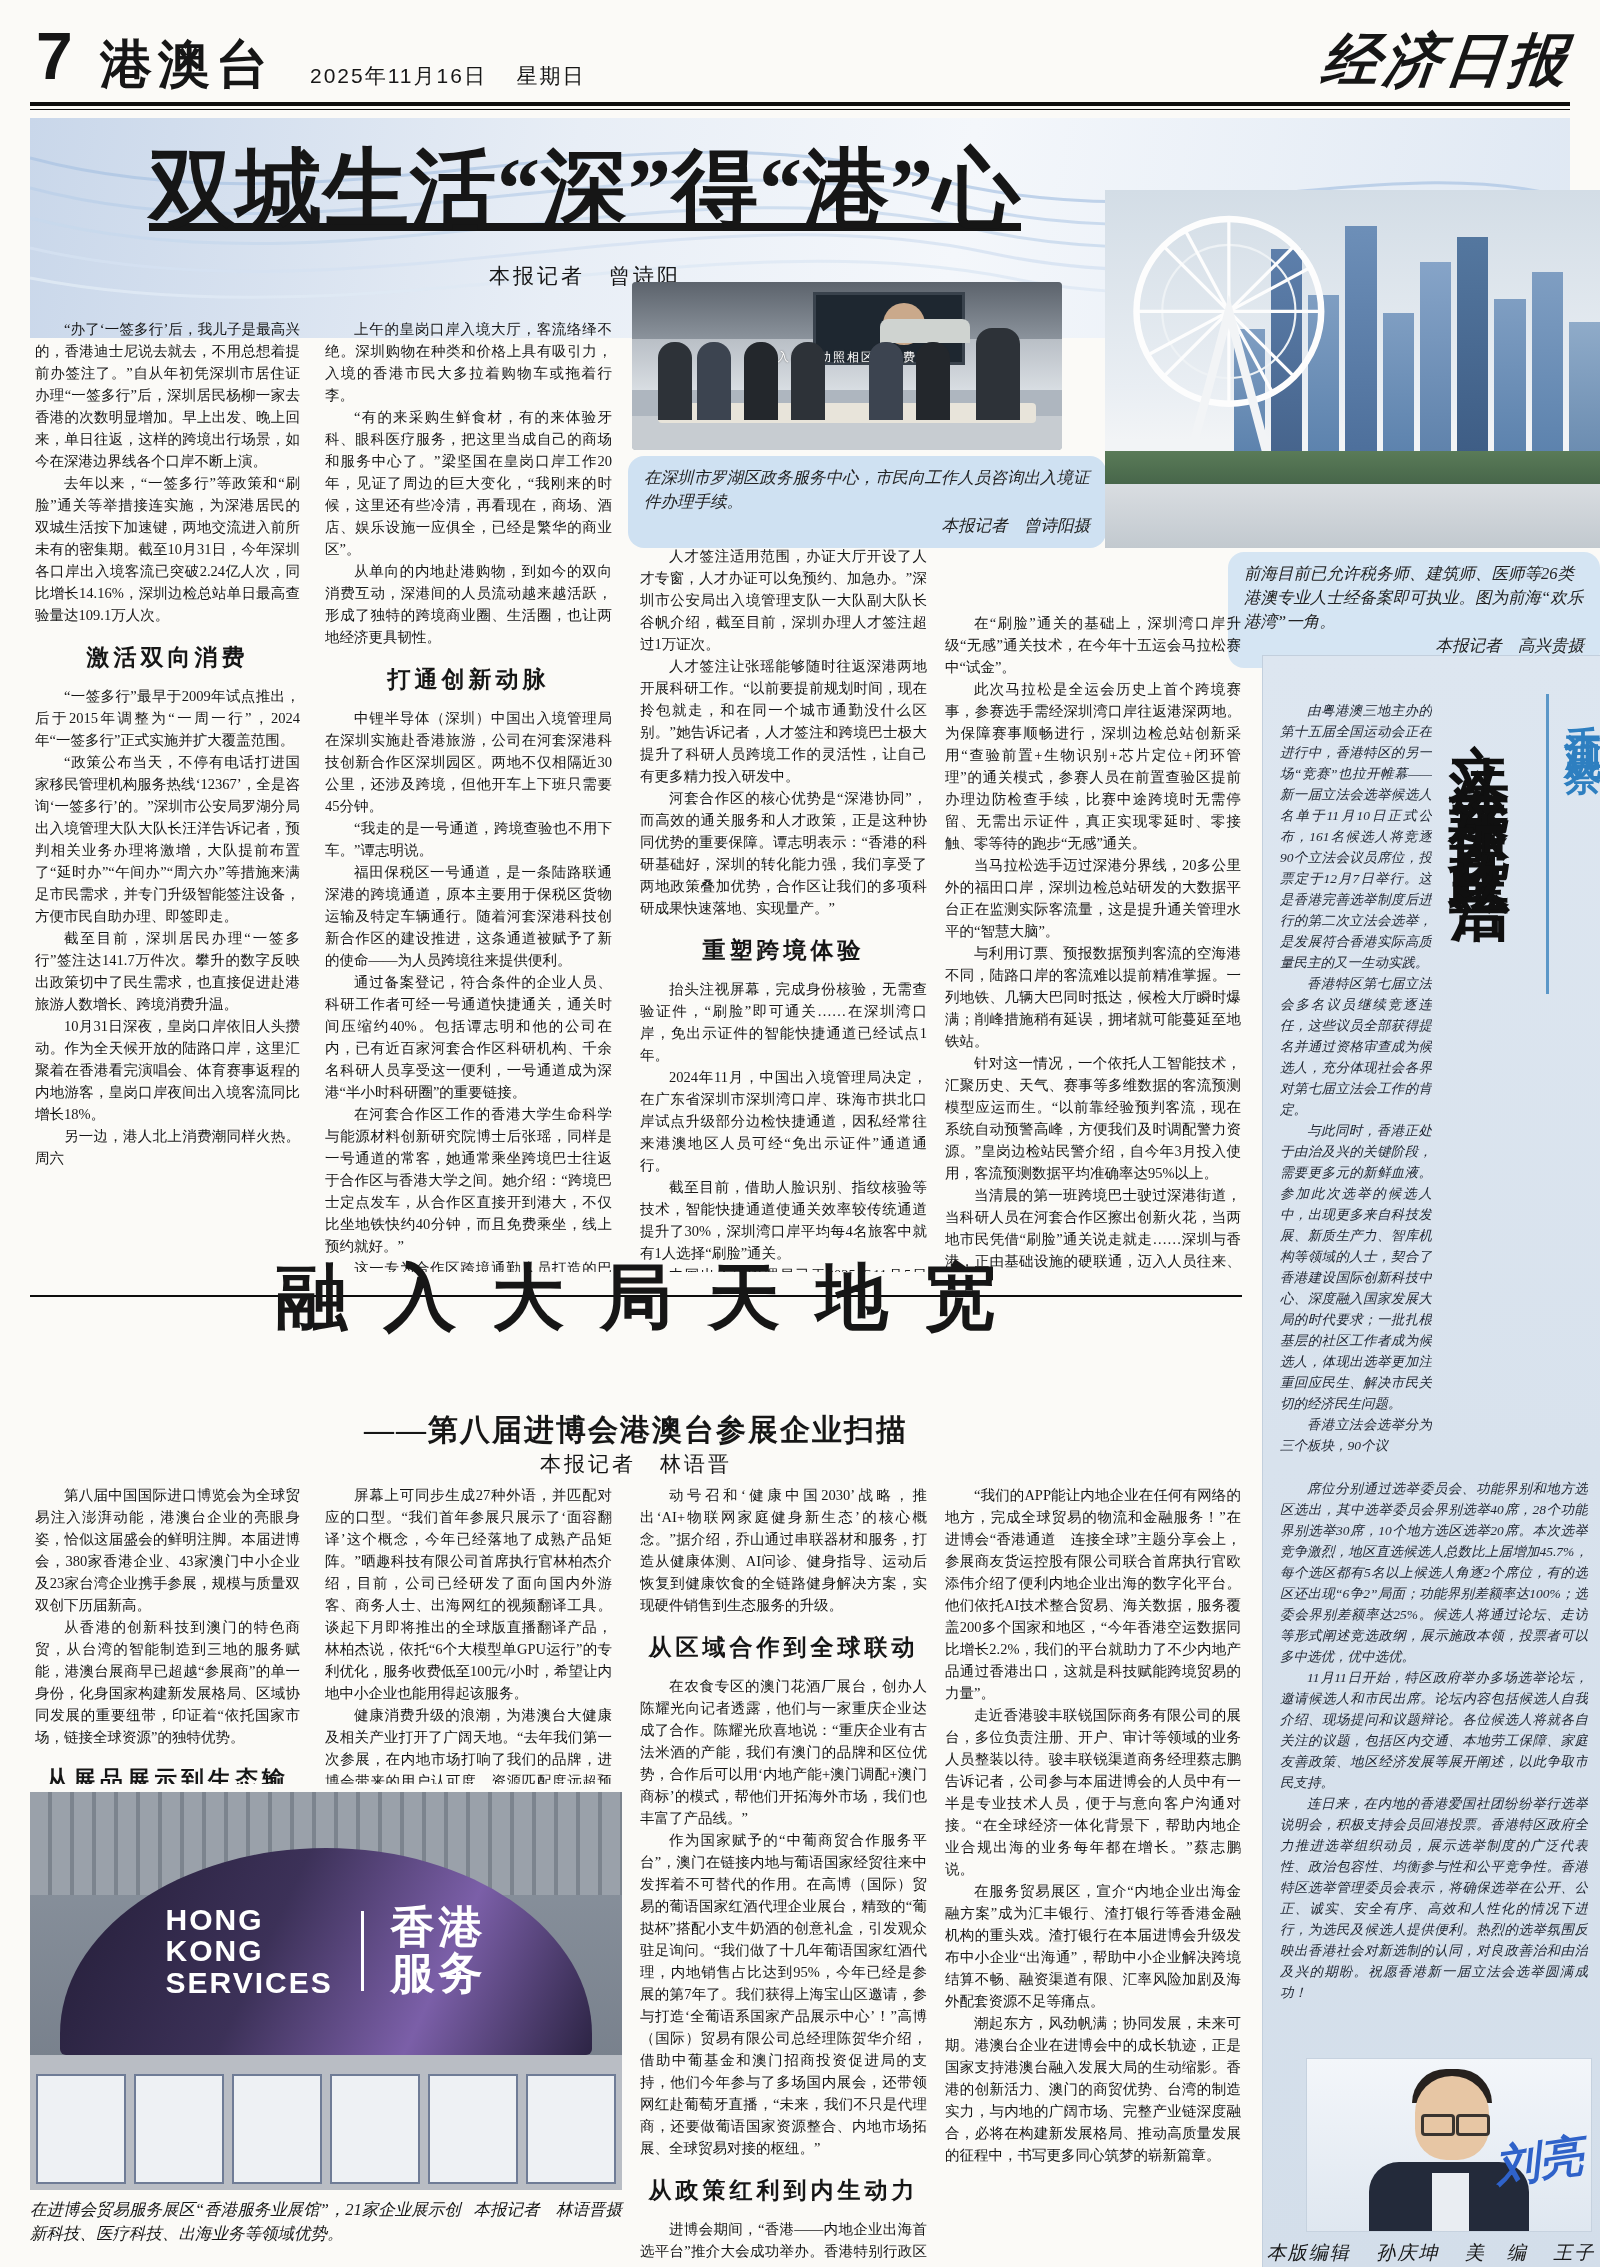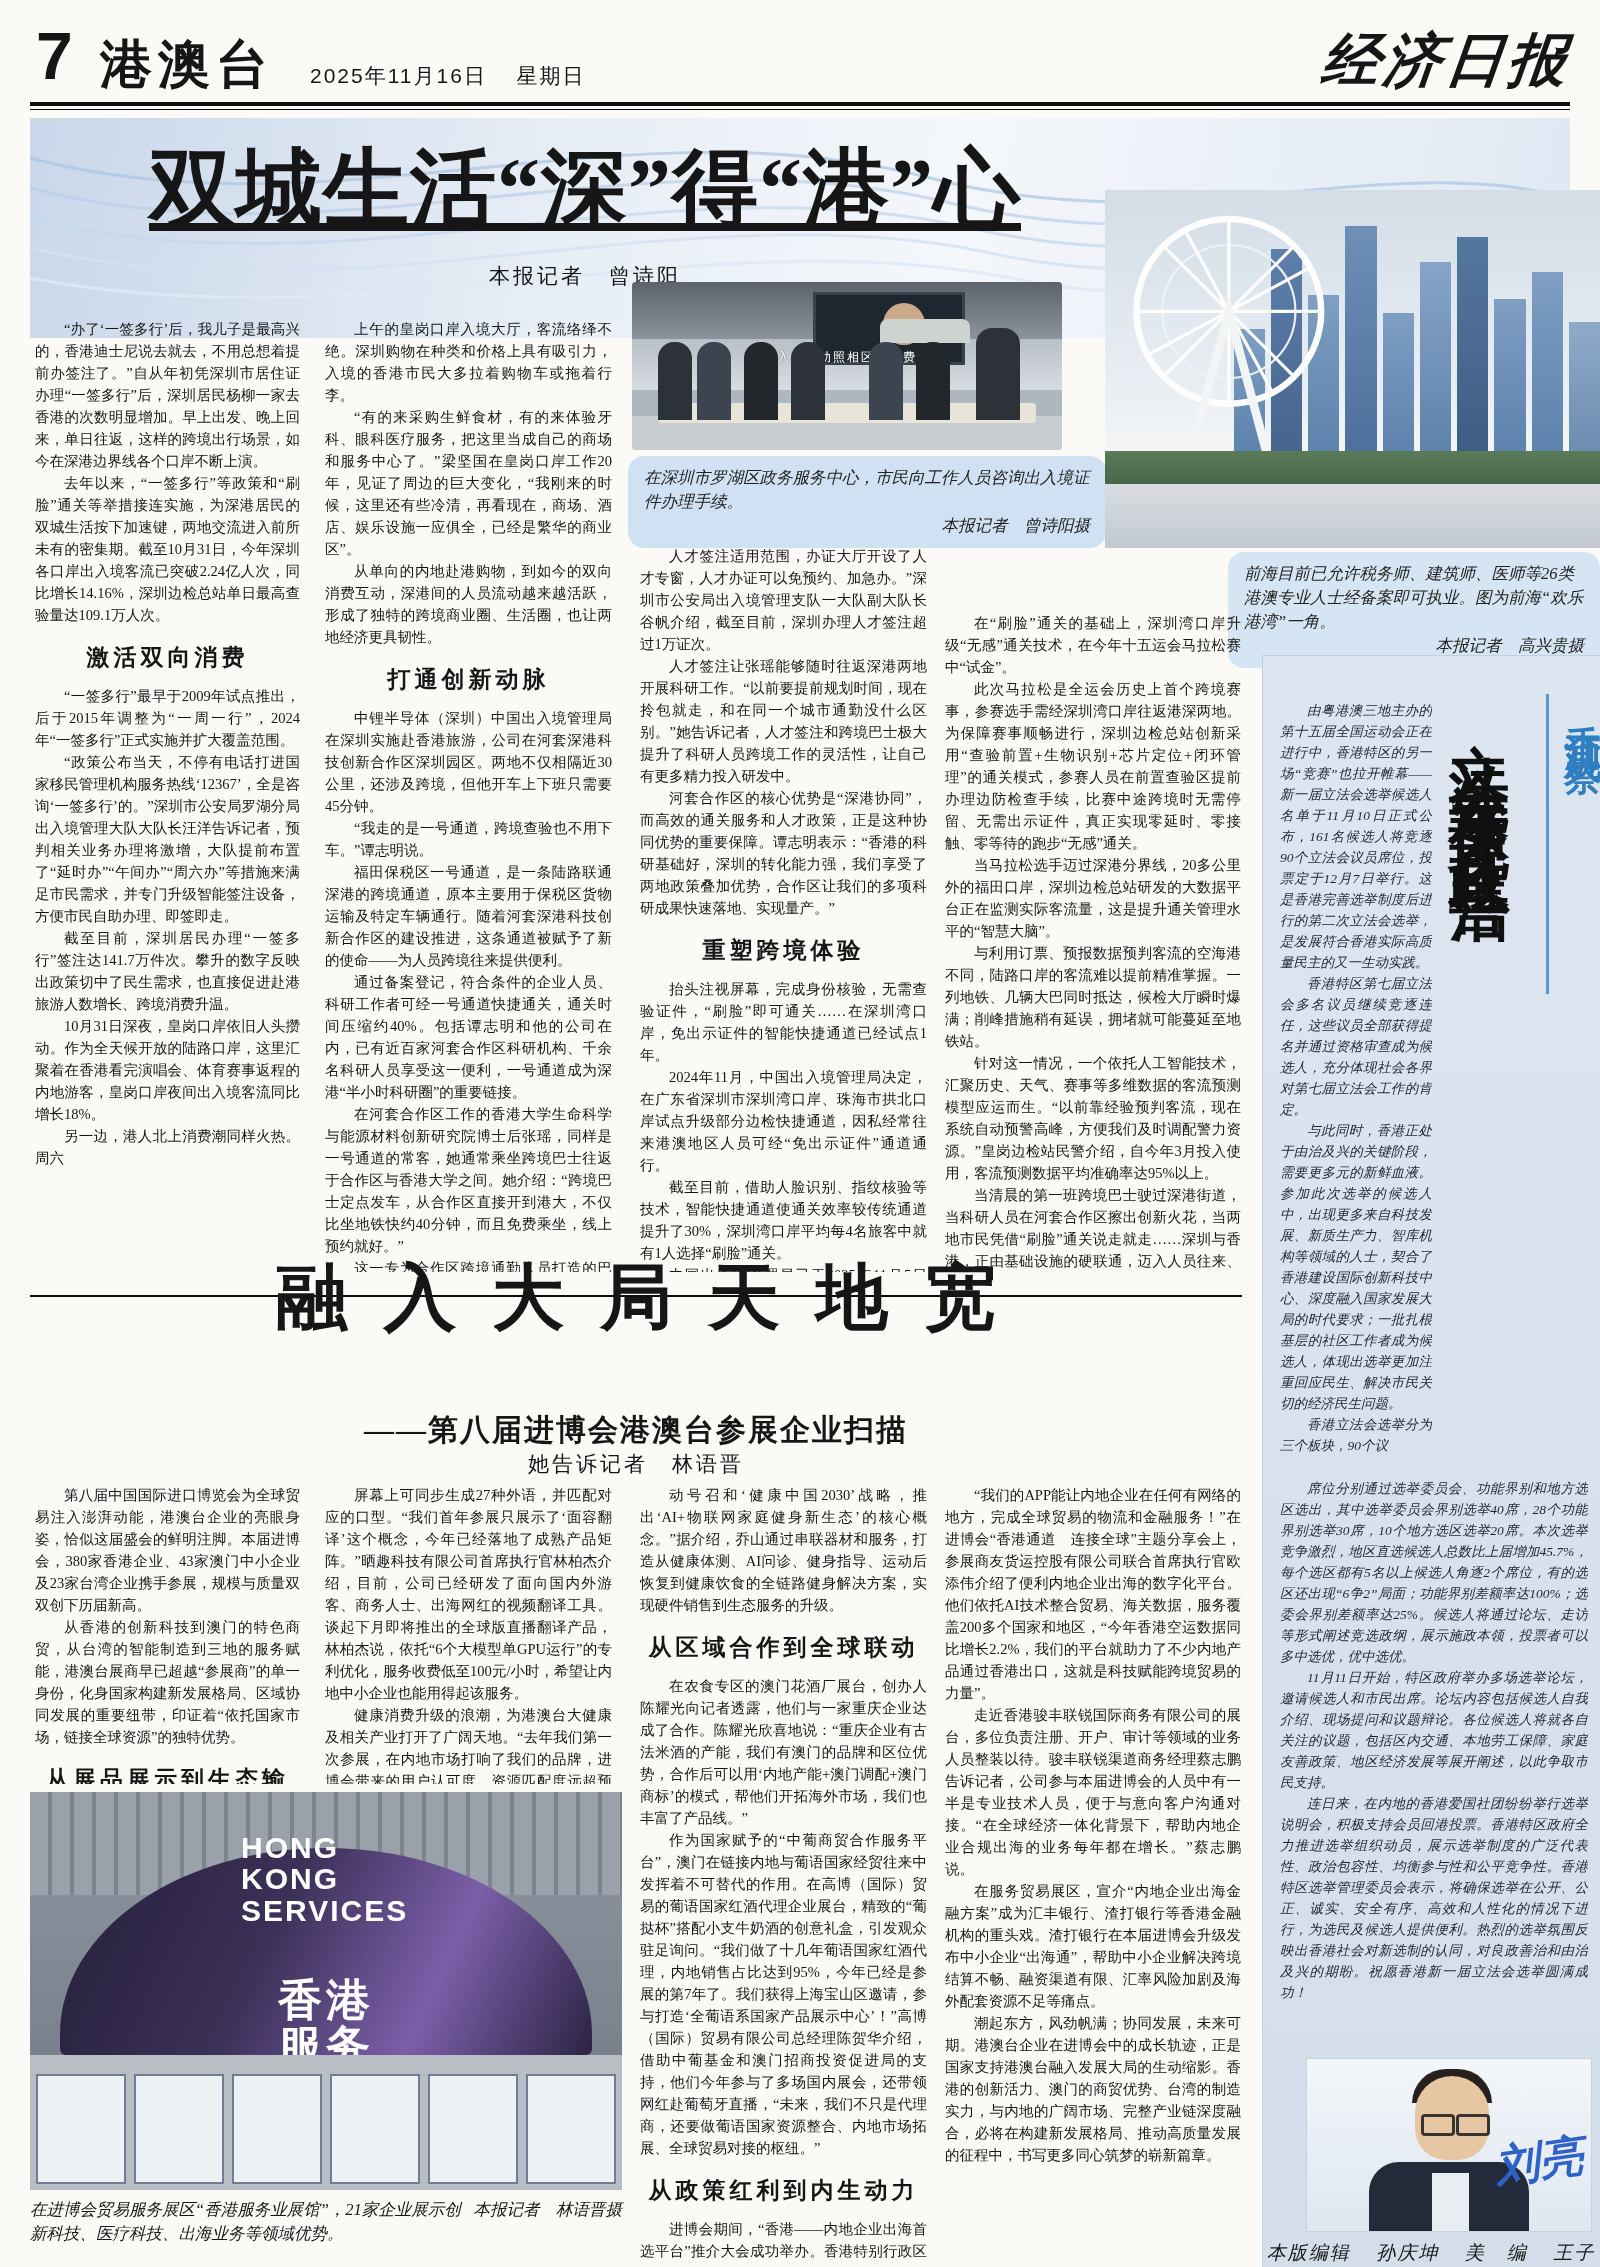--- a/index.html
+++ b/index.html
@@ -45,21 +45,21 @@
   .p2-bld div{flex:1;background:linear-gradient(#7f9ec2,#5c82ad);}
   .p2-trees{position:absolute;left:0;bottom:18%;width:100%;height:9%;background:linear-gradient(#5a7b58,#47664a);}
   .p2-prom{position:absolute;left:0;bottom:0;width:100%;height:18%;background:linear-gradient(#d9dde1,#c2c9cf);}
   .p2-wheel{position:absolute;left:2%;top:4%;width:46%;height:78%;}
   
   .p3-bg{position:absolute;inset:0;background:linear-gradient(#8e97a2,#6e7682);}
   .p3-truss{position:absolute;left:0;top:0;width:100%;height:26%;
      background:repeating-linear-gradient(90deg,#9aa1aa 0 18px,#7c848e 18px 22px);}
   .p3-dome{position:absolute;left:5%;top:14%;width:90%;height:52%;border-radius:50% 50% 6px 6px/90% 90% 6px 6px;
      background:linear-gradient(115deg,#241e38 0%,#3c3158 40%,#7b5fa8 70%,#2c2444 100%);
-     display:flex;align-items:center;justify-content:center;gap:26px;color:#fff;flex-direction:column;}
+     display:flex;align-items:center;justify-content:center;gap:26px;color:#fff;}
   .p3-en{font-family:"Liberation Sans",sans-serif;font-weight:800;font-size:30px;line-height:1.05;letter-spacing:2px;}
   .p3-sep{width:3px;height:80px;background:#fff;}
   .p3-zh{font-size:44px;font-weight:900;line-height:1.05;letter-spacing:4px;}
   .p3-counter{position:absolute;left:0;bottom:0;width:100%;height:34%;background:#b9bdc4;display:flex;gap:8px;
      align-items:flex-end;padding:6px;box-sizing:border-box;}
   .p3-counter div{flex:1;height:86%;background:#eef1f4;border:2px solid #6f7c96;}
   
   .h2-main{font-size:72px;font-weight:900;text-align:center;letter-spacing:0.5em;text-indent:0.5em;}
   .h2-sub{font-size:30px;font-weight:700;text-align:center;letter-spacing:2px;}
   
@@ -210,21 +210,21 @@
       <p class="para">当马拉松选手迈过深港分界线，20多公里外的福田口岸，深圳边检总站研发的大数据平台正在监测实际客流量，这是提升通关管理水平的“智慧大脑”。</p>
       <p class="para">与利用订票、预报数据预判客流的空海港不同，陆路口岸的客流难以提前精准掌握。一列地铁、几辆大巴同时抵达，候检大厅瞬时爆满；削峰措施稍有延误，拥堵就可能蔓延至地铁站。</p>
       <p class="para">针对这一情况，一个依托人工智能技术，汇聚历史、天气、赛事等多维数据的客流预测模型应运而生。“以前靠经验预判客流，现在系统自动预警高峰，方便我们及时调配警力资源。”皇岗边检站民警介绍，自今年3月投入使用，客流预测数据平均准确率达95%以上。</p>
       <p class="para">当清晨的第一班跨境巴士驶过深港街道，当科研人员在河套合作区擦出创新火花，当两地市民凭借“刷脸”通关说走就走……深圳与香港，正由基础设施的硬联通，迈入人员往来、经济互动、文化交融的软融合阶段。</p>
     </div>
 
   <div class="abs rule-thin" style="left:30px;top:1295px;width:1212px;border-top-width:2px;"></div>
 
   <div class="abs h2-main" style="left:30px;top:1250px;width:1212px;">融入大局天地宽</div>
   <div class="abs h2-sub" style="left:30px;top:1410px;width:1212px;">——第八届进博会港澳台参展企业扫描</div>
-  <div class="abs byline" style="left:30px;top:1450px;width:1212px;">她告诉记者　林语晋</div>
+  <div class="abs byline" style="left:30px;top:1450px;width:1212px;">本报记者　林语晋</div>
 
   <div class="abs col" style="left:35px;top:1484px;width:265px;height:300px;">
       <p class="para">第八届中国国际进口博览会为全球贸易注入澎湃动能，港澳台企业的亮眼身姿，恰似这届盛会的鲜明注脚。本届进博会，380家香港企业、43家澳门中小企业及23家台湾企业携手参展，规模与质量双双创下历届新高。</p>
       <p class="para">从香港的创新科技到澳门的特色商贸，从台湾的智能制造到三地的服务赋能，港澳台展商早已超越“参展商”的单一身份，化身国家构建新发展格局、区域协同发展的重要纽带，印证着“依托国家市场，链接全球资源”的独特优势。</p>
       <div class="subhead">从展品展示到生态输出</div>
     </div>
   <div class="abs col" style="left:325px;top:1484px;width:287px;height:300px;">
       <p class="para">屏幕上可同步生成27种外语，并匹配对应的口型。“我们首年参展只展示了‘面容翻译’这个概念，今年已经落地了成熟产品矩阵。”晒趣科技有限公司首席执行官林柏杰介绍，目前，公司已经研发了面向国内外游客、商务人士、出海网红的视频翻译工具。谈起下月即将推出的全球版直播翻译产品，林柏杰说，依托“6个大模型单GPU运行”的专利优化，服务收费低至100元/小时，希望让内地中小企业也能用得起该服务。</p>
       <p class="para">健康消费升级的浪潮，为港澳台大健康及相关产业打开了广阔天地。“去年我们第一次参展，在内地市场打响了我们的品牌，进博会带来的用户认可度、资源匹配度远超预期。”来自香港的小主控股有限公司执行董事韩喜阳介绍，2025年销售额与去年相比翻了1番多。</p>
     </div>

